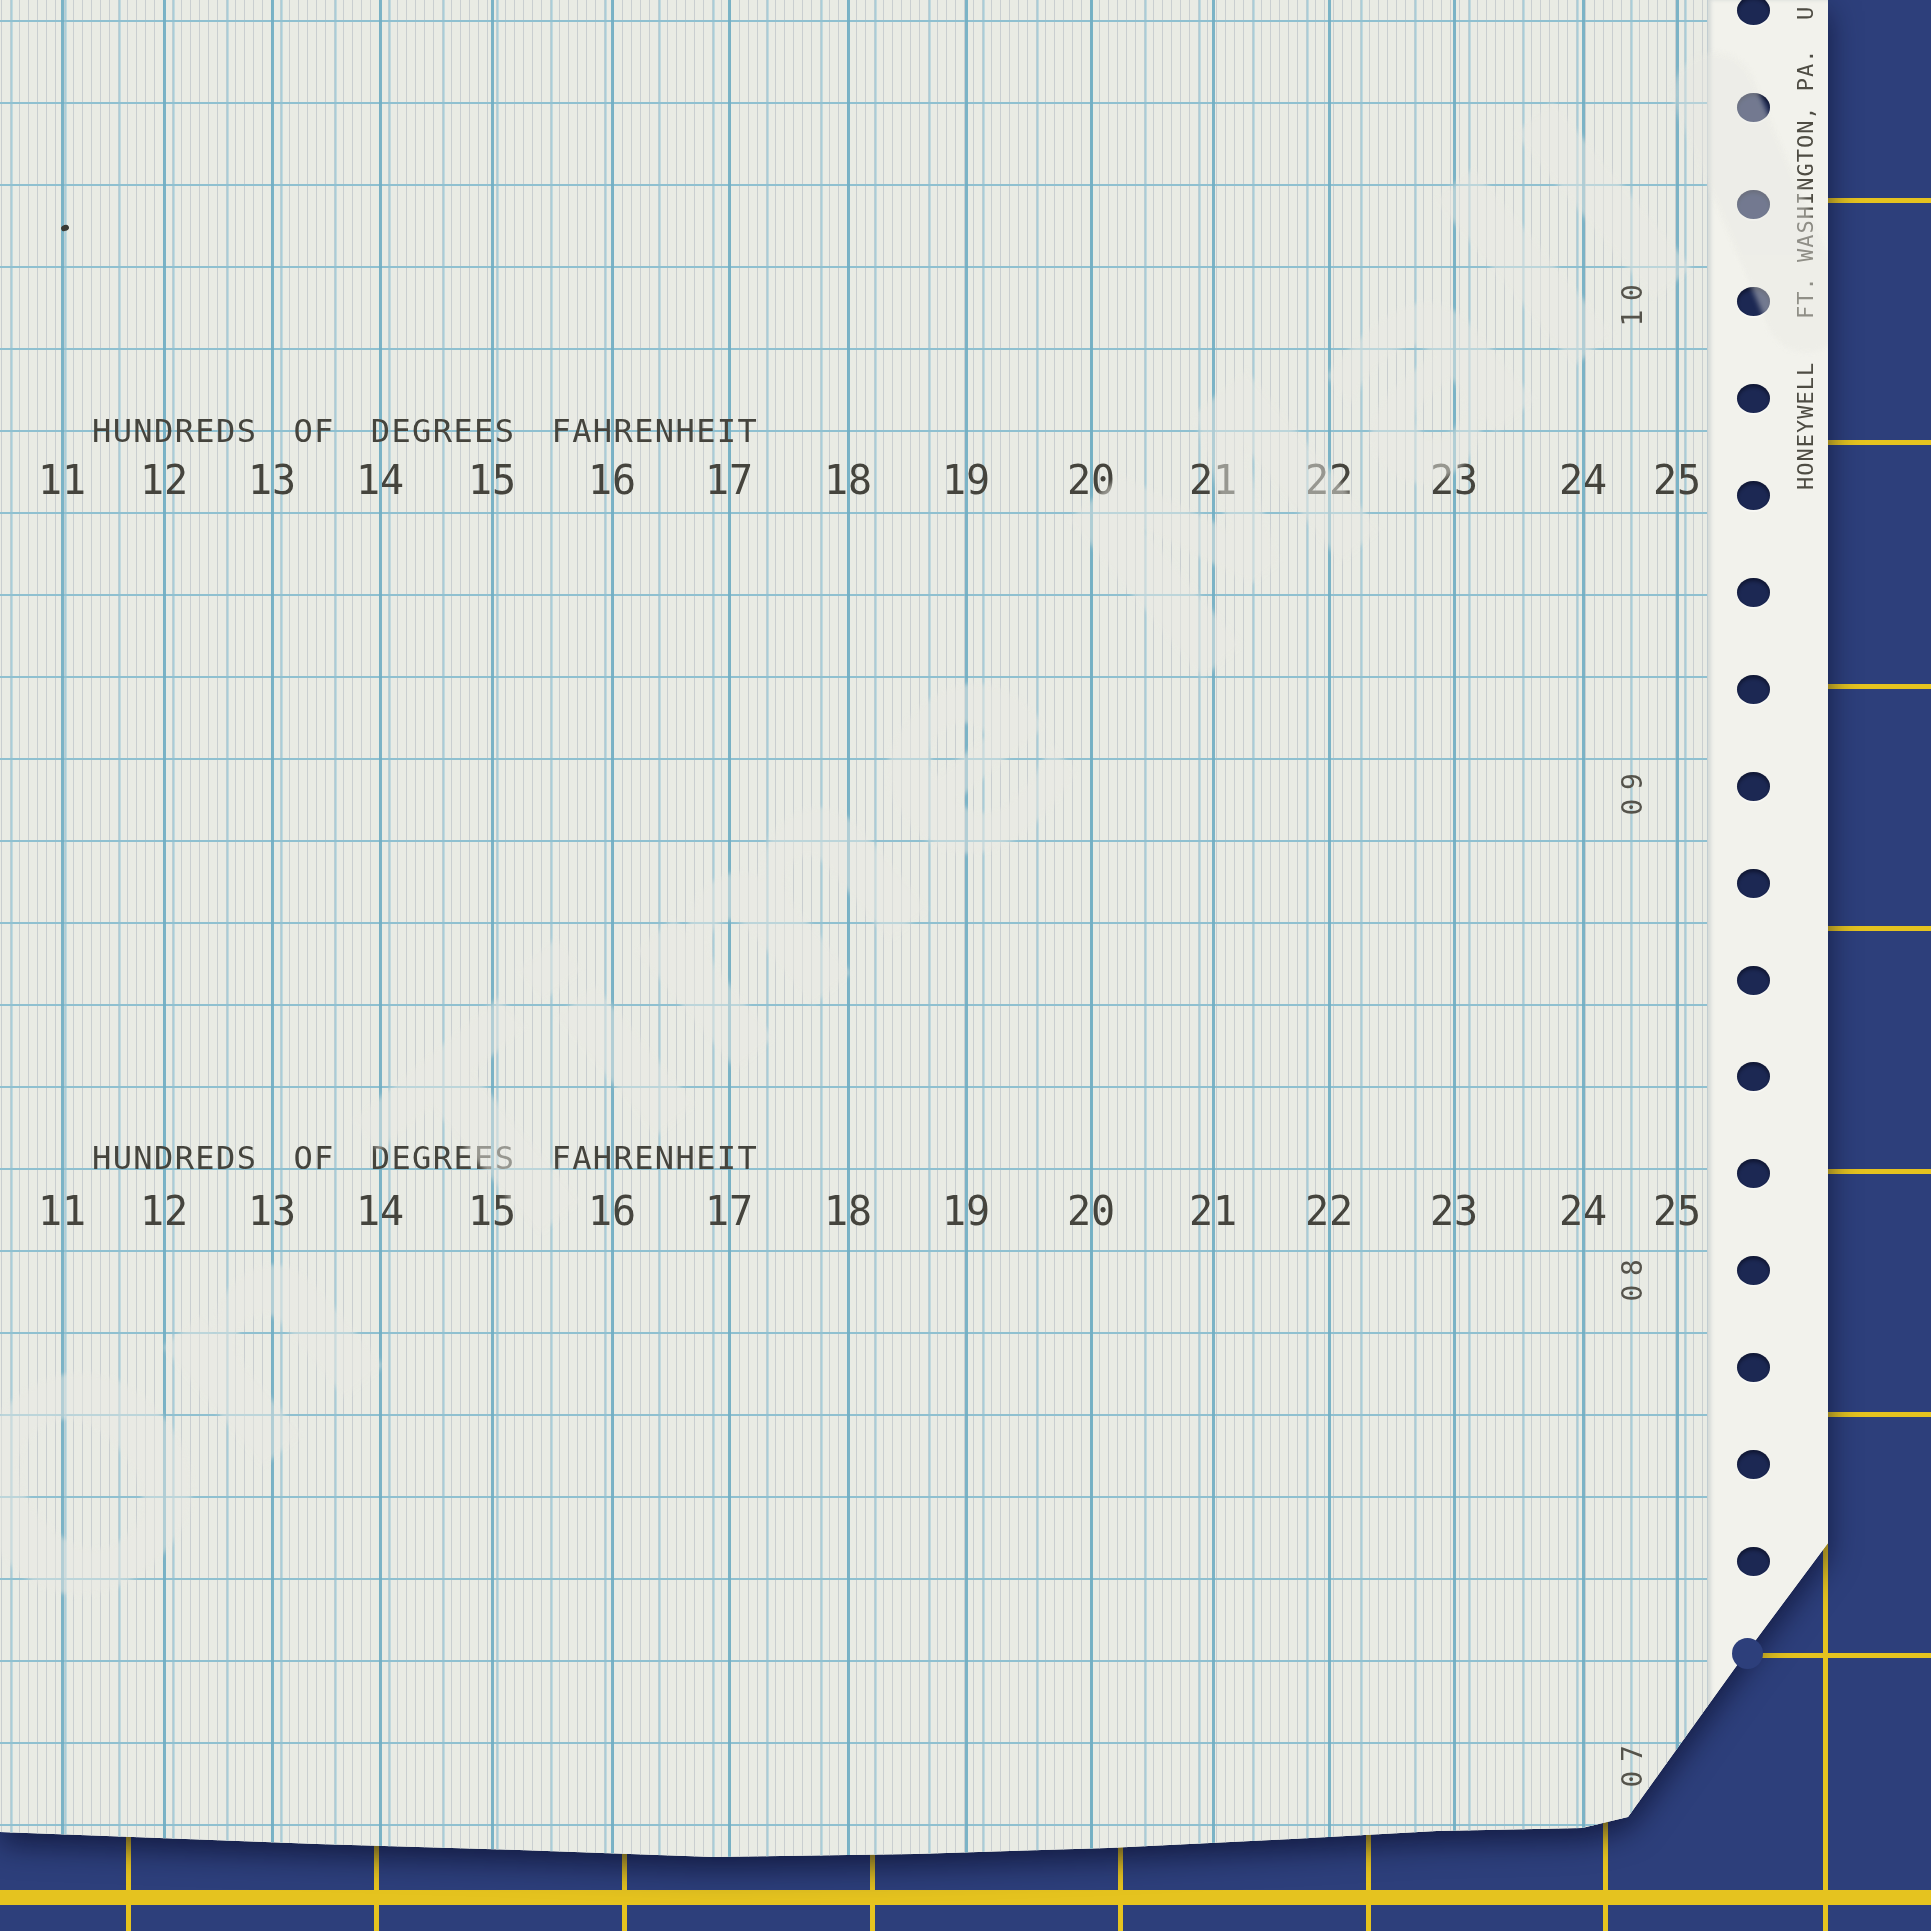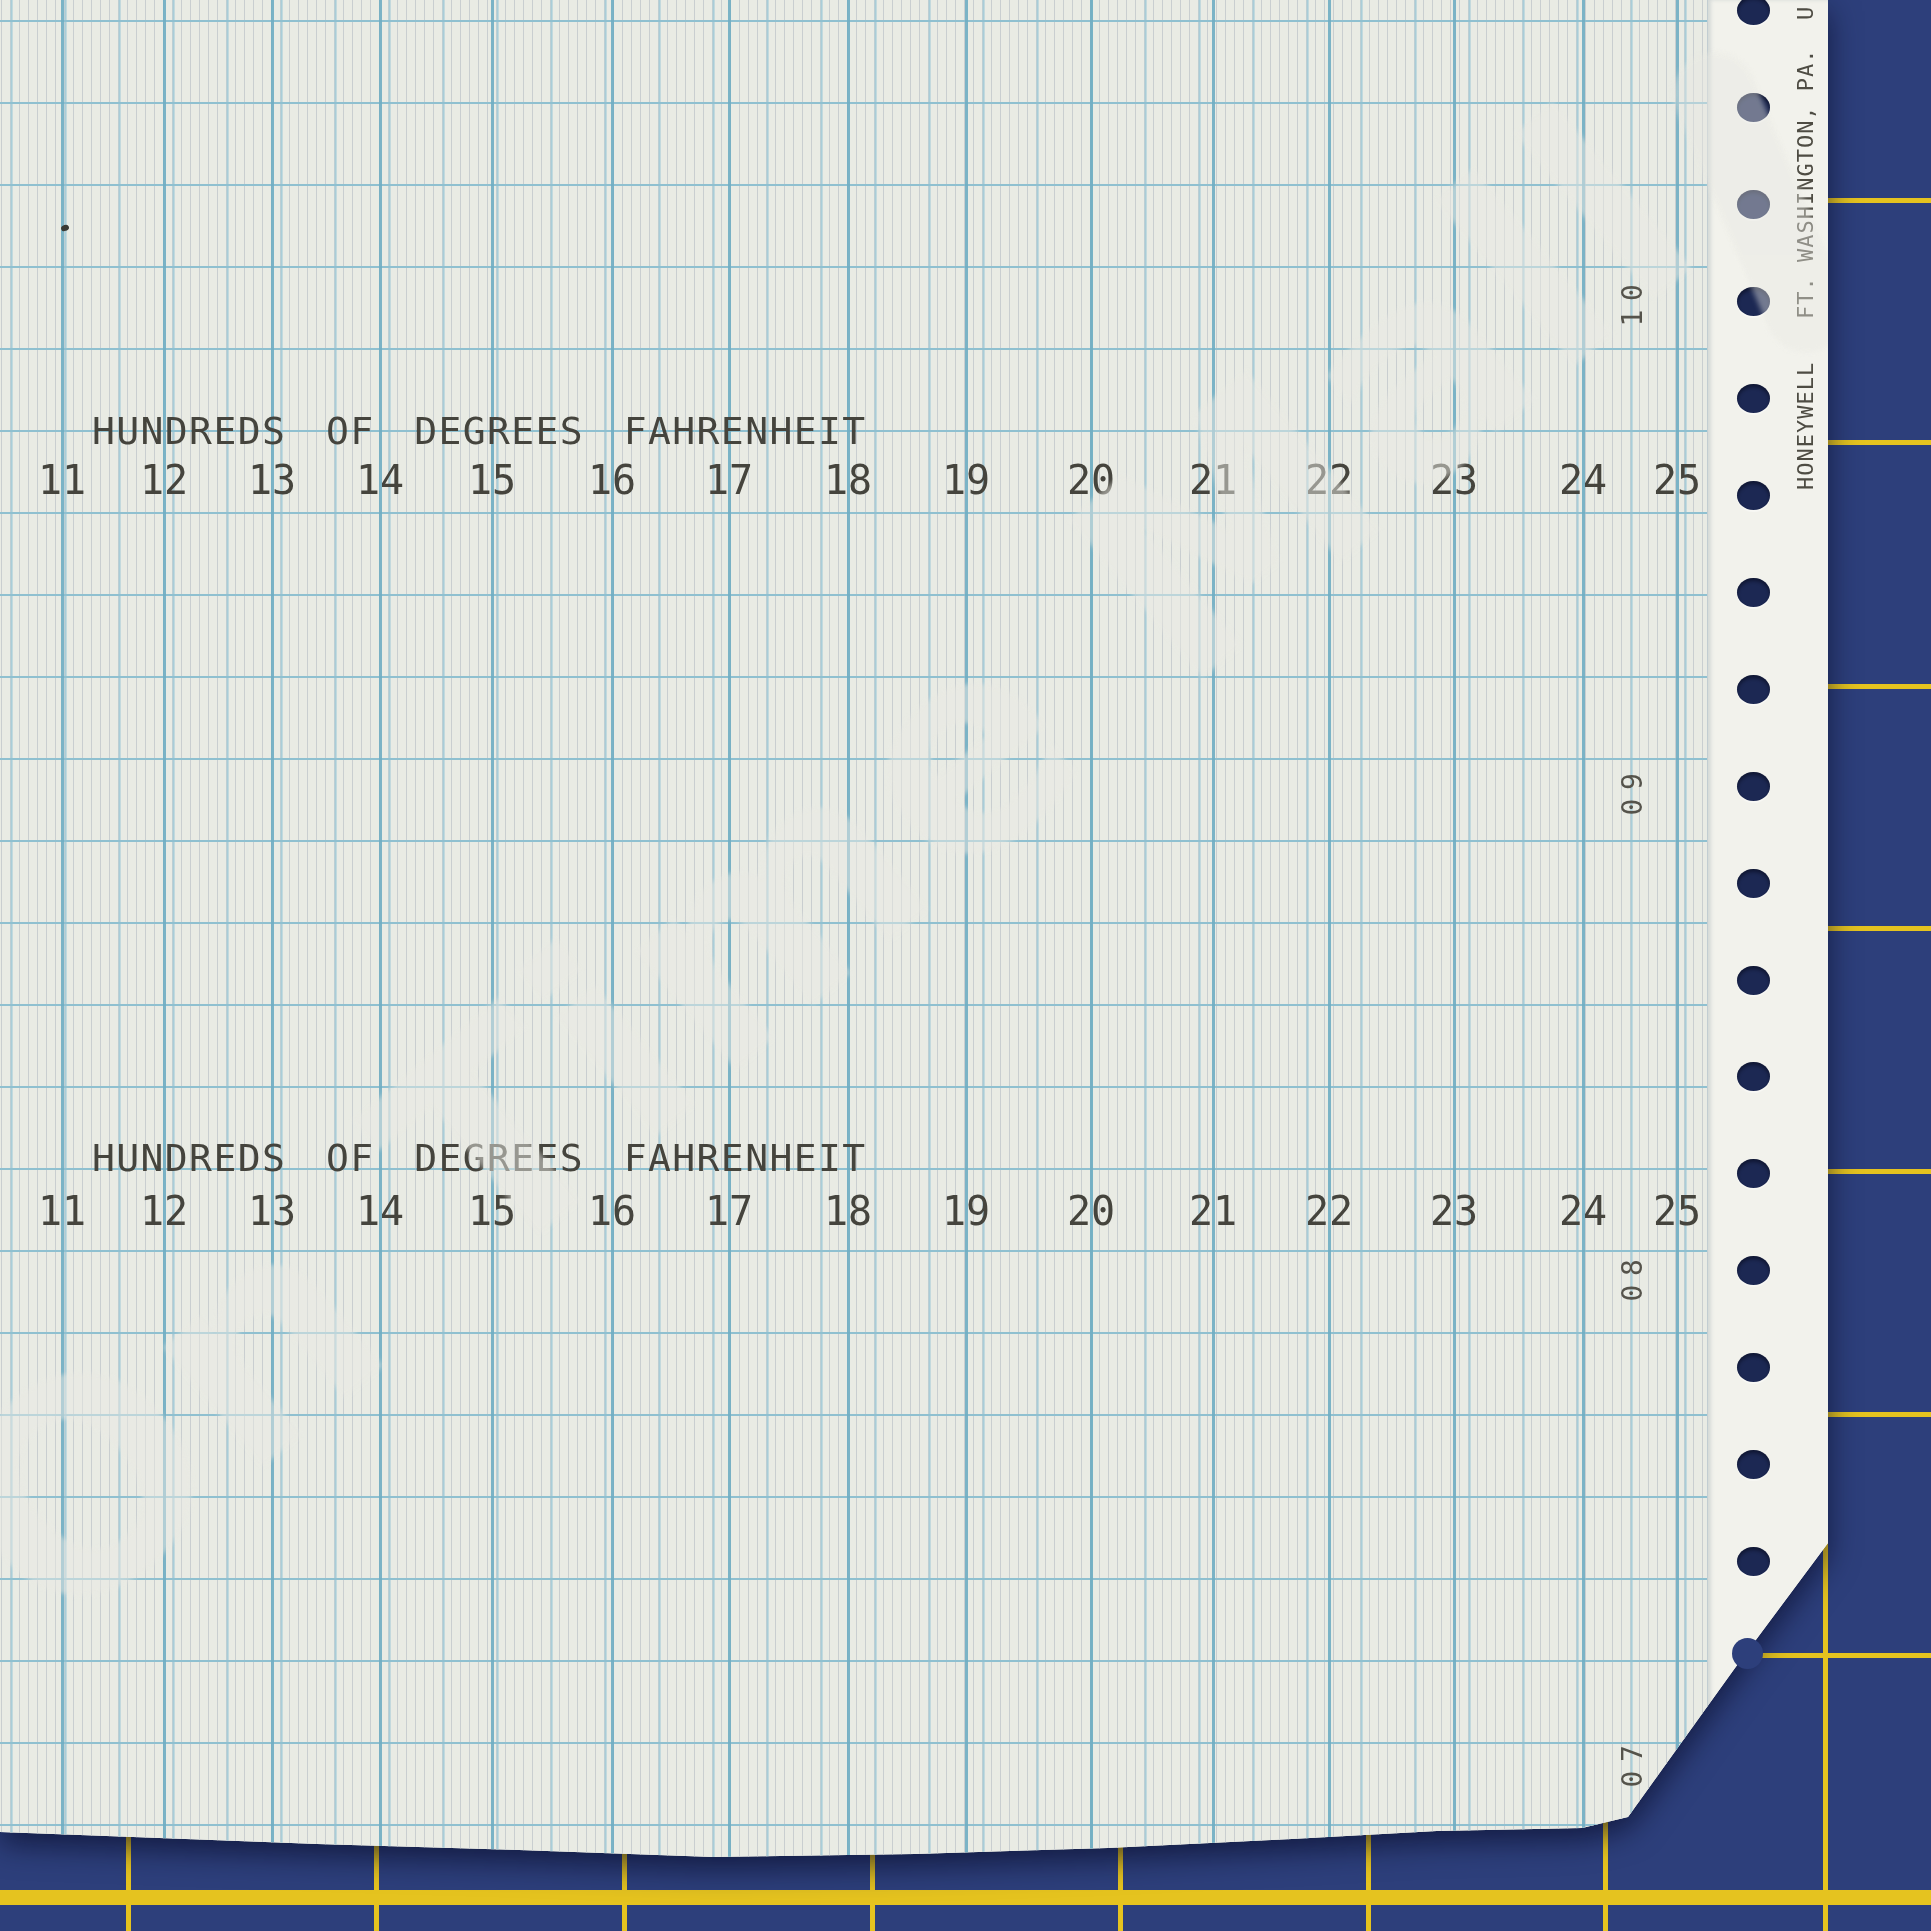--- a/index.html
+++ b/index.html
@@ -35,21 +35,21 @@
     background:var(--strip);box-shadow:inset 2.9px 0 3.9px rgba(110,130,145,.22);}
 
   .hole{position:absolute;left:1737px;width:33px;height:29px;border-radius:50%;
     background:var(--hole);
     box-shadow:0 1.9px 1px rgba(255,255,255,.45), inset 0 2.9px 3.9px rgba(0,0,12,.45);}
 
   .edge-text{position:absolute;left:1793px;top:490px;transform-origin:0 0;
     transform:rotate(-90deg);font-size:22px;letter-spacing:1px;white-space:pre;
     color:var(--edge_ink);}
 
-  .scale-title{position:absolute;left:92px;font-size:38px;line-height:33px;
+  .scale-title{position:absolute;left:92px;font-size:32px;line-height:33px;
     letter-spacing:1.4px;word-spacing:15.4px;color:var(--ink);white-space:pre;}
   .scale-num{position:absolute;transform:translateX(-50%);font-size:40px;line-height:44px;
     color:var(--ink);}
   .page-num{position:absolute;left:1632px;transform:translate(-50%,-50%) rotate(-90deg);
     font-size:28px;letter-spacing:8.7px;color:#55534b;white-space:pre;}
 
   .ink-mark{position:absolute;left:61px;top:225px;width:7.7px;height:5.8px;border-radius:50%;
     background:#3a3a34;transform:rotate(-20deg);}
 
   

